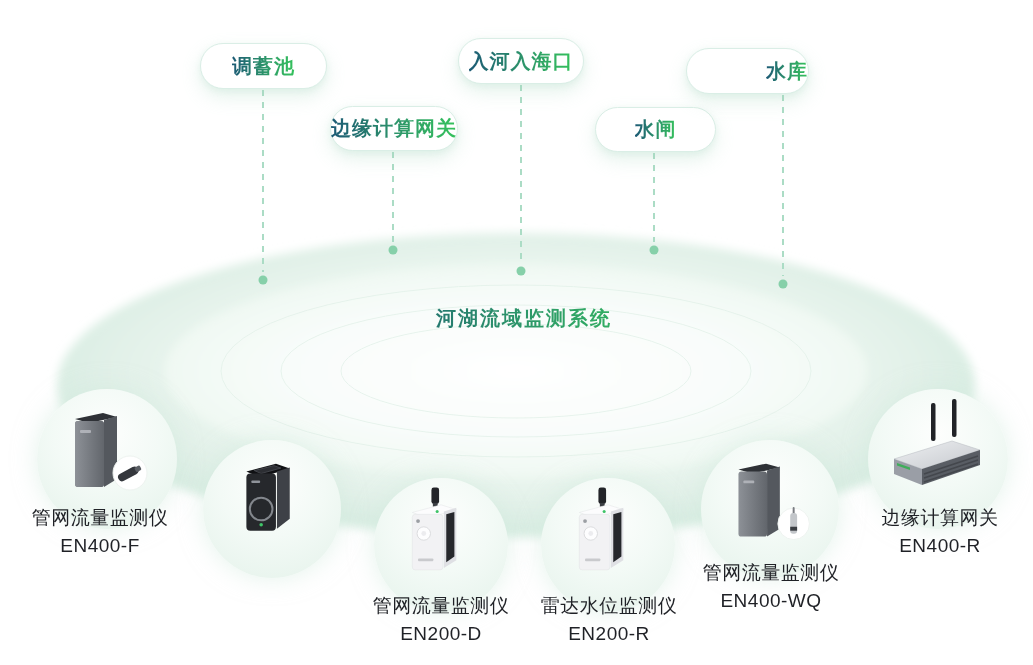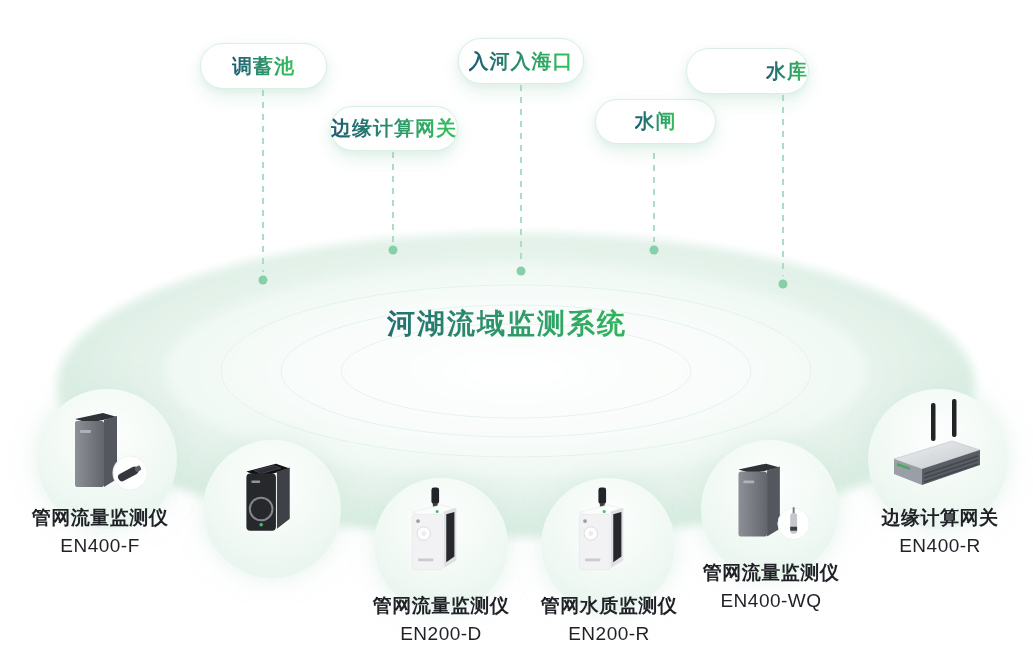--- a/index.html
+++ b/index.html
@@ -16,48 +16,48 @@
     box-shadow:0 8px 18px rgba(168,214,193,.30), 0 2px 6px rgba(168,214,193,.18);
   }
   .pill span{
     font-size:20px;font-weight:700;letter-spacing:1px;color:#2a9a66;
     background:linear-gradient(90deg,#1c5a75 0%,#2f9d68 60%,#34c25b 100%);
     -webkit-background-clip:text;background-clip:text;-webkit-text-fill-color:transparent;
   }
   .pill-1{left:200px;top:43px;width:125px;height:44px;}
   .pill-2{left:330px;top:106px;width:126px;height:43px;}
   .pill-3{left:458px;top:38px;width:124px;height:44px;}
-  .pill-4{left:595px;top:99px;width:119px;height:43px;}
+  .pill-4{left:595px;top:107px;width:119px;height:43px;}
   .pill-5{left:686px;top:48px;width:121px;height:44px;justify-content:flex-end;}
 
   
   .center-title{
-    position:absolute;left:327px;top:305px;width:360px;text-align:center;
-    font-size:28px;font-weight:700;letter-spacing:2px;color:#2a9a66;
+    position:absolute;left:344px;top:305px;width:360px;text-align:center;
+    font-size:20px;font-weight:700;letter-spacing:2px;color:#2a9a66;
     background:linear-gradient(90deg,#1c5a75 0%,#2f9d68 55%,#34c25b 100%);
     -webkit-background-clip:text;background-clip:text;-webkit-text-fill-color:transparent;
   }
 
   
   .bubble{
     position:absolute;border-radius:50%;
     background:radial-gradient(circle at 50% 32%, #fdfefd 0%, #f3faf6 45%, #e4f2ea 100%);
     box-shadow:0 0 24px rgba(205,232,218,.55);
   }
   .bubble svg{position:absolute;left:0;top:0;width:100%;height:100%;}
   .bubble-1{left:37px;top:389px;width:140px;height:140px;}
   .bubble-2{left:203px;top:440px;width:138px;height:138px;}
   .bubble-3{left:374px;top:478px;width:134px;height:134px;}
   .bubble-4{left:541px;top:478px;width:134px;height:134px;}
   .bubble-5{left:701px;top:440px;width:138px;height:138px;}
   .bubble-6{left:868px;top:389px;width:140px;height:140px;}
 
   
   .dev-label{position:absolute;width:200px;text-align:center;color:#1f2126;}
-  .dev-label .dev-name{font-size:19px;font-weight:700;letter-spacing:.5px;line-height:28px;}
+  .dev-label .dev-name{font-size:19px;font-weight:400;letter-spacing:.5px;line-height:28px;}
   .dev-label .dev-model{font-size:19px;font-weight:500;letter-spacing:.5px;line-height:28px;}
   .label-1{left:0px;top:504px;}
   .label-2{left:172px;top:559px;}
   .label-3{left:341px;top:592px;}
   .label-4{left:509px;top:592px;}
   .label-5{left:671px;top:559px;}
   .label-6{left:840px;top:504px;}
 </style>
 </head>
 <body>
@@ -239,21 +239,21 @@
 
   <div class="dev-label label-1">
     <div class="dev-name">管网流量监测仪</div>
     <div class="dev-model">EN400-F</div>
   </div>
   <div class="dev-label label-3">
     <div class="dev-name">管网流量监测仪</div>
     <div class="dev-model">EN200-D</div>
   </div>
   <div class="dev-label label-4">
-    <div class="dev-name">管网水质监测仪</div>
+    <div class="dev-name">雷达水位监测仪</div>
     <div class="dev-model">EN200-R</div>
   </div>
   <div class="dev-label label-5">
     <div class="dev-name">管网流量监测仪</div>
     <div class="dev-model">EN400-WQ</div>
   </div>
   <div class="dev-label label-6">
     <div class="dev-name">边缘计算网关</div>
     <div class="dev-model">EN400-R</div>
   </div>

